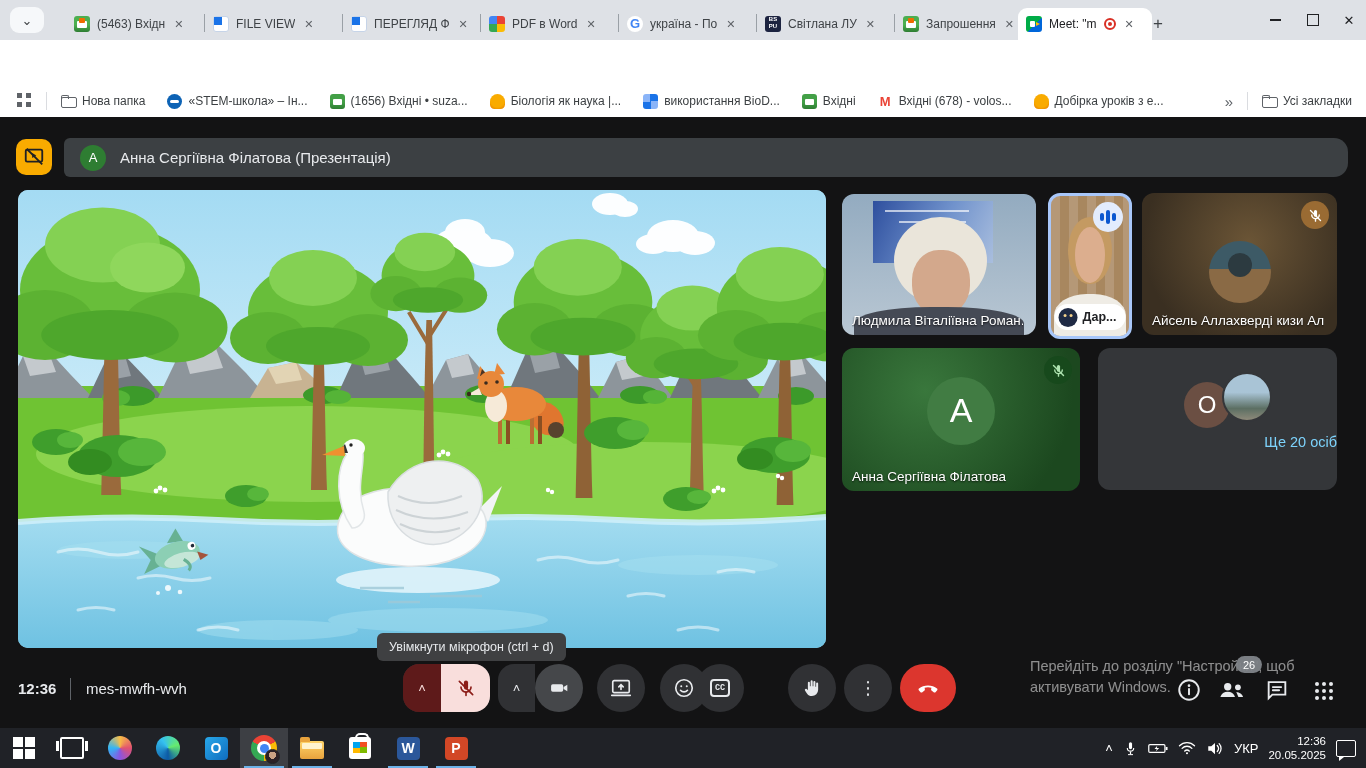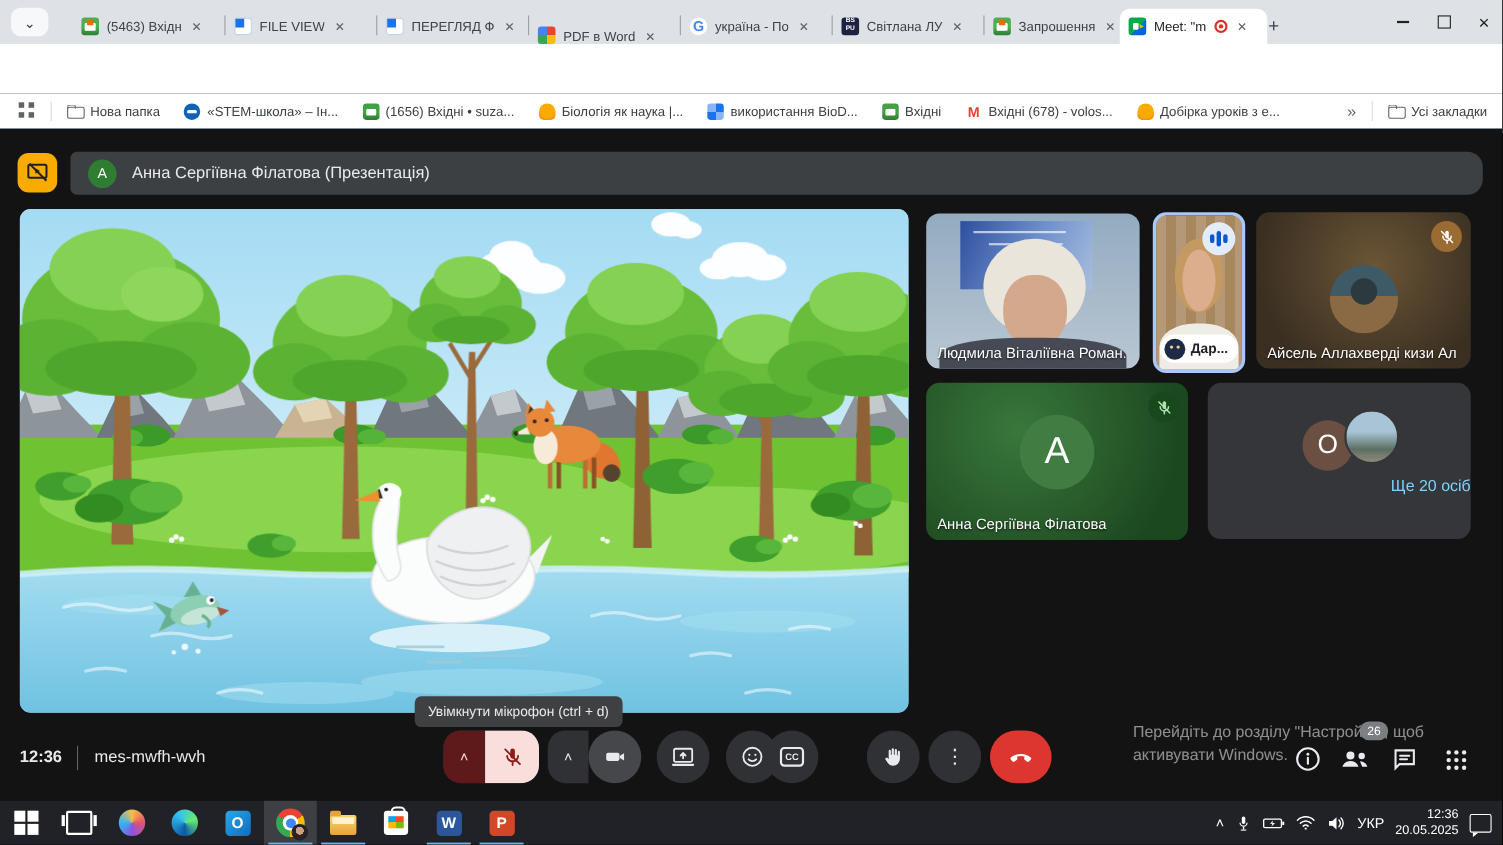--- a/index.html
+++ b/index.html
@@ -199,21 +199,21 @@
       <span class="title">FILE VIEW</span>
       <span class="x">✕</span>
     </div>
     <div class="tabdiv" style="left:342px;"></div>
     <div class="tab" style="left:343px;width:136px;">
       <span class="fav fav-doc"></span>
       <span class="title">ПЕРЕГЛЯД Ф</span>
       <span class="x">✕</span>
     </div>
     <div class="tabdiv" style="left:480px;"></div>
-    <div class="tab" style="left:481px;width:136px;align-items:flex-end;">
+    <div class="tab" style="left:481px;width:136px;">
       <span class="fav fav-grid"></span>
       <span class="title">PDF в Word</span>
       <span class="x">✕</span>
     </div>
     <div class="tabdiv" style="left:618px;"></div>
     <div class="tab" style="left:619px;width:136px;">
       <span class="fav fav-g">G</span>
       <span class="title">україна - По</span>
       <span class="x">✕</span>
     </div>
@@ -710,21 +710,21 @@
       </svg>
     </div>
     <div class="cbtn" style="left:660px;width:48px;">
       <svg width="22" height="22" viewBox="0 0 24 24" fill="none" stroke="#e8eaed" stroke-width="1.8" stroke-linecap="round">
         <circle cx="12" cy="12" r="9"></circle>
           <circle cx="9" cy="10" r="1.1" fill="#e8eaed" stroke="none"></circle>
           <circle cx="15" cy="10" r="1.1" fill="#e8eaed" stroke="none"></circle>
           <path d="M8.2 14.5a5 5 0 0 0 7.6 0"></path>
       </svg>
     </div>
-    <div class="cbtn" style="left:696px;width:48px;">
+    <div class="cbtn" style="left:696px;width:48px;font-family:Liberation Mono, monospace;">
       <span class="ccbox">CC</span>
     </div>
     <div class="cbtn" style="left:788px;width:48px;">
       <svg width="22" height="22" viewBox="0 0 24 24" fill="#e8eaed">
         <path d="M7.5 11.5V6.2a1.1 1.1 0 0 1 2.2 0V10h.8V4.6a1.1 1.1 0 0 1 2.2 0V10h.8V5.4a1.1 1.1 0 0 1 2.2 0V10.5h.8V7.2a1.1 1.1 0 0 1 2.2 0V14a6.8 6.8 0 0 1-6.8 6.8c-2.5 0-4-1-5.4-2.9l-2-2.9a1.35 1.35 0 0 1 2.1-1.7l1 1.2z"></path>
       </svg>
     </div>
     <div class="cbtn" style="left:844px;width:48px;font-size:18px;">
       <span>⋮</span>
     </div>

